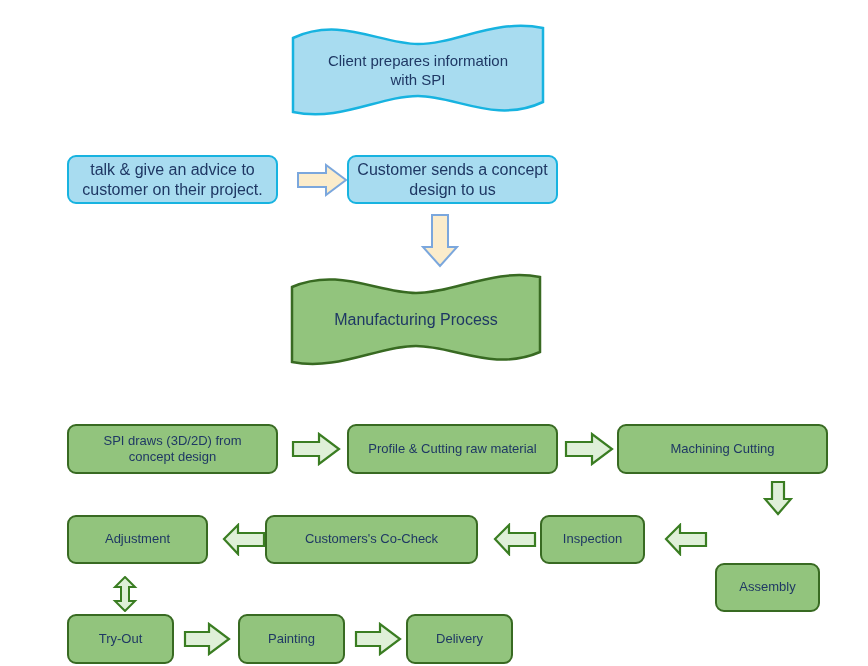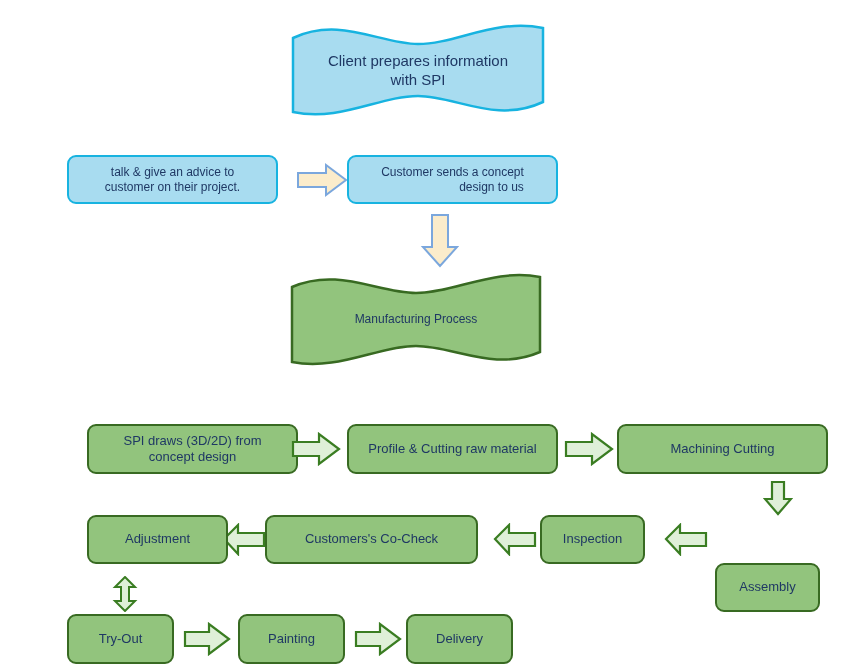--- a/index.html
+++ b/index.html
@@ -28,21 +28,21 @@
     justify-content: center;
     text-align: center;
     line-height: 1.25;
     color: #1f3864;
     border-radius: 9px;
     white-space: pre-line;
   }
   .node.blue {
     background: #a8dcf0;
     border: 2px solid #17b3e0;
-    font-size: 12px;
+    font-size: 16px;
   }
   .node.green {
     background: #92c47d;
     border: 2px solid #386a22;
     font-size: 13px;
   }
   .banner {
     position: absolute;
     display: flex;
     align-items: center;
@@ -57,21 +57,21 @@
     z-index: 2;
   }
   .banner svg {
     position: absolute;
     left: 0; top: 0;
     width: 100%;
     height: 100%;
     z-index: 1;
   }
   #banner-client .banner-label { font-size: 15px; }
-  #banner-manu .banner-label { font-size: 12px; }
+  #banner-manu .banner-label { font-size: 16px; }
   .arrow {
     position: absolute;
   }
   .arrow svg { display: block; }
 </style>
 </head>
 <body>
 
 <div id="canvas">
 
@@ -87,39 +87,39 @@
     <span>talk &amp; give an advice to
 customer on their project.</span>
   </div>
 
   <div class="arrow" id="arrow-talk-to-concept" style="left:296px; top:146px;">
     <svg width="52" height="36" viewBox="0 0 52 36">
       <path d="M2,11 L30,11 L30,3 L50,18 L30,33 L30,25 L2,25 Z" fill="#fbeccb" stroke="#7ba7dd" stroke-width="2"></path>
     </svg>
   </div>
 
-  <div class="node blue" id="node-concept-design" style="left:347px; top:139px; width:211px; height:49px;text-align:right;">
+  <div class="node blue" id="node-concept-design" style="left:347px; top:139px; width:211px; height:49px;">
     <span>Customer sends a concept
 design to us</span>
   </div>
 
   <div class="arrow" id="arrow-concept-to-manufacturing" style="left:420px; top:197px;">
     <svg width="40" height="56" viewBox="0 0 40 56">
       <path d="M12,2 L28,2 L28,34 L37,34 L20,53 L3,34 L12,34 Z" fill="#fbeccb" stroke="#7ba7dd" stroke-width="2"></path>
     </svg>
   </div>
 
   <div class="banner" id="banner-manu" style="left:290px; top:257px; width:252px; height:94px;">
     <svg viewBox="0 0 252 94" preserveAspectRatio="none">
       <path d="M2,14 C48,-6 88,20 126,20 C164,20 204,-5 250,4 L250,79 C204,99 164,73 126,73 C88,73 48,98 2,89 Z" fill="#92c47d" stroke="#386a22" stroke-width="2.5"></path>
     </svg>
     <span class="banner-label">Manufacturing Process</span>
   </div>
 
-  <div class="node green" id="node-spi-draws" style="left:67px; top:408px; width:211px; height:50px;margin-left:20px;">
+  <div class="node green" id="node-spi-draws" style="left:67px; top:408px; width:211px; height:50px;">
     <span>SPI draws (3D/2D) from
 concept design</span>
   </div>
 
   <div class="arrow" id="arrow-spi-to-profile" style="left:291px; top:416px;">
     <svg width="50" height="34" viewBox="0 0 50 34">
       <path d="M2,10 L28,10 L28,2 L48,17 L28,32 L28,24 L2,24 Z" fill="#dff0d8" stroke="#3a7d22" stroke-width="2.2"></path>
     </svg>
   </div>
 
@@ -166,21 +166,21 @@
   <div class="node green" id="node-co-check" style="left:265px; top:499px; width:213px; height:49px;">
     <span>Customers's Co-Check</span>
   </div>
 
   <div class="arrow" id="arrow-cocheck-to-adjustment" style="left:222px; top:507px;">
     <svg width="44" height="33" viewBox="0 0 44 33">
       <path d="M42,10 L16,10 L16,2 L2,16 L16,31 L16,23 L42,23 Z" fill="#dff0d8" stroke="#3a7d22" stroke-width="2.2"></path>
     </svg>
   </div>
 
-  <div class="node green" id="node-adjustment" style="left:67px; top:499px; width:141px; height:49px;margin-left:20px;">
+  <div class="node green" id="node-adjustment" style="left:67px; top:499px; width:141px; height:49px;">
     <span>Adjustment</span>
   </div>
 
   <div class="arrow" id="arrow-adjustment-tryout" style="left:112px; top:560px;">
     <svg width="26" height="36" viewBox="0 0 26 36">
       <path d="M13,1 L23,11 L17,11 L17,25 L23,25 L13,35 L3,25 L9,25 L9,11 L3,11 Z" fill="#dff0d8" stroke="#3a7d22" stroke-width="2"></path>
     </svg>
   </div>
 
   <div class="node green" id="node-try-out" style="left:67px; top:598px; width:107px; height:50px;">

